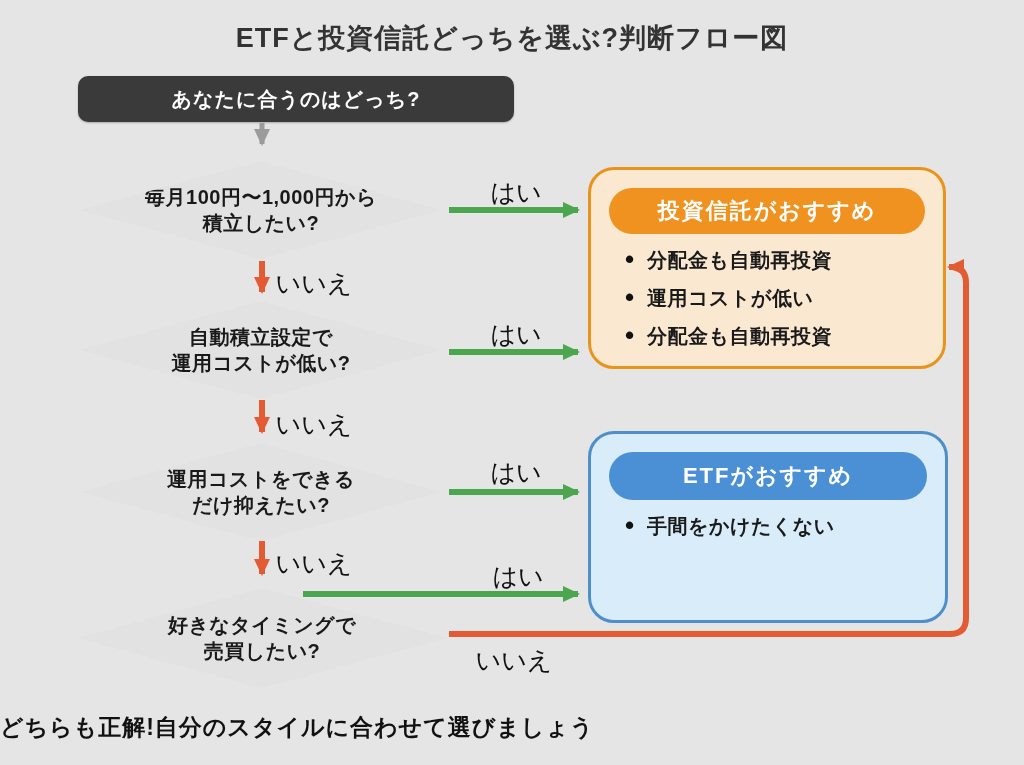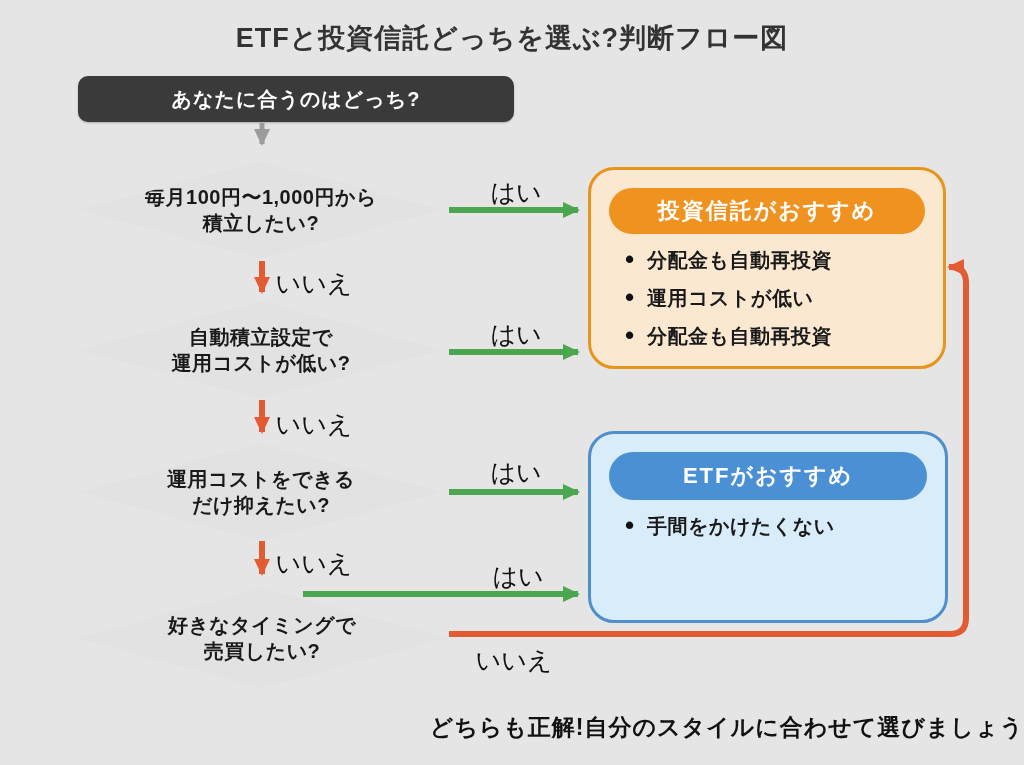--- a/index.html
+++ b/index.html
@@ -39,21 +39,21 @@
               letter-spacing:2px; }
   .fund .rec-pill { background:#ef9220; }
   .etf  .rec-pill { background:#4b90d4; height:48px; }
 
   .rec-list { list-style:none; margin:13px 0 0 14px; }
   .rec-list li { position:relative; padding-left:24px; font-size:20px; font-weight:bold;
                  color:#1a1a1a; margin-bottom:11px; letter-spacing:0.5px; }
   .etf .rec-list li { margin-bottom:9px; }
   .rec-list li::before { content:"•"; position:absolute; left:2px; top:-3px; font-size:26px; color:#111; }
 
-  .footer { position:absolute; top:712px; left:0; width:100%; text-align:right;
+  .footer { position:absolute; top:712px; left:0; width:100%; text-align:left;
             font-size:23px; font-weight:bold; color:#111; letter-spacing:1px; }
 </style>
 </head>
 <body>
 
 <div class="canvas">
 
   <div class="title">ETFと投資信託どっちを選ぶ?判断フロー図</div>
 
   <div class="start-box">

